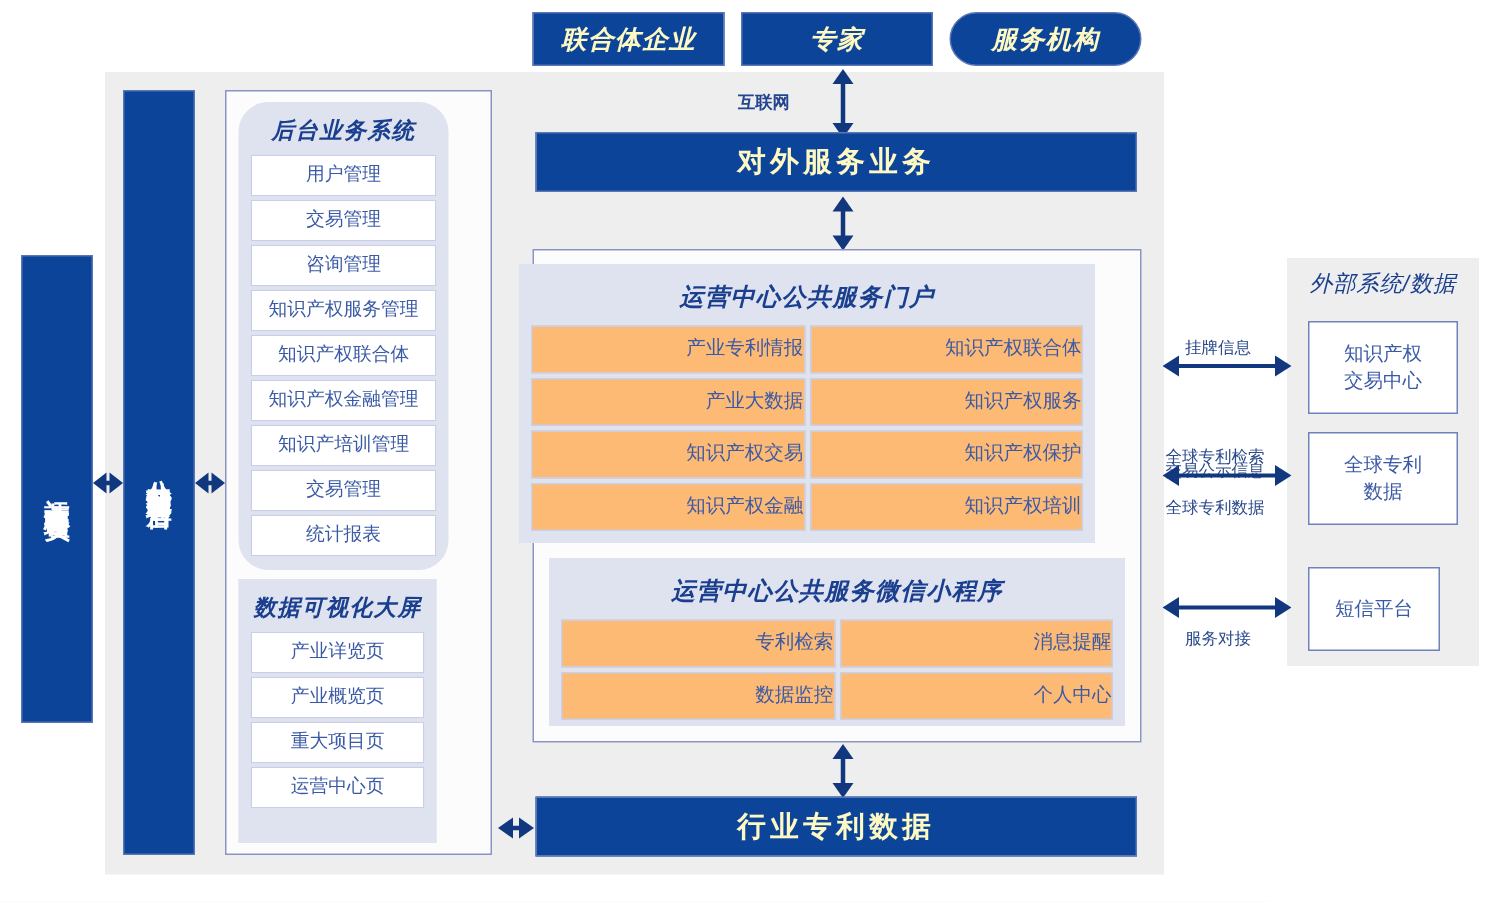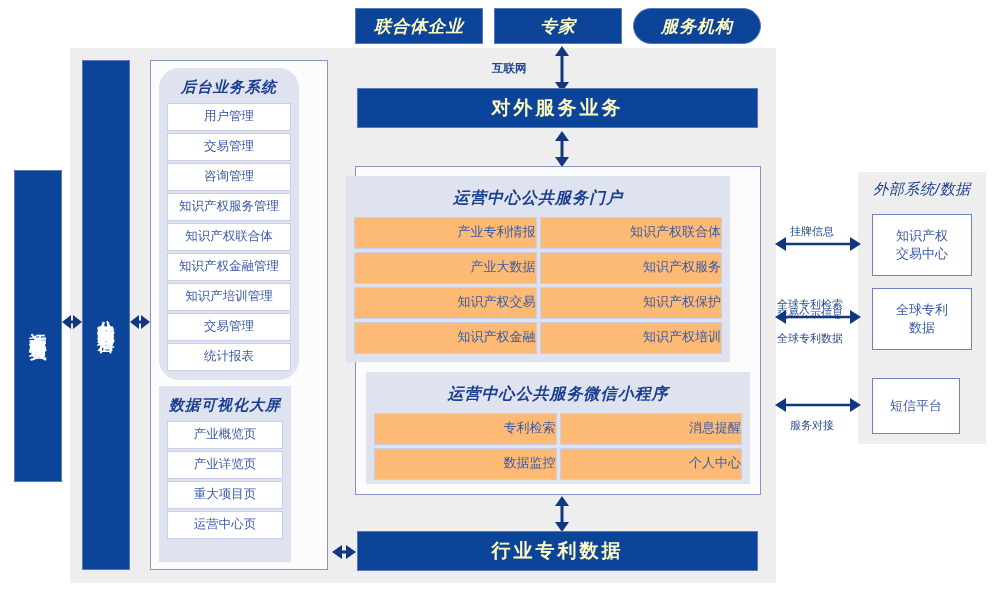--- a/index.html
+++ b/index.html
@@ -154,22 +154,22 @@
   <div class="cell">知识产权服务管理</div>
   <div class="cell">知识产权联合体</div>
   <div class="cell">知识产权金融管理</div>
   <div class="cell">知识产培训管理</div>
   <div class="cell">交易管理</div>
   <div class="cell">统计报表</div>
 </div>
 
 <div class="abs group" style="left:159px;top:386px;width:132px;height:176px;">
   <div class="group-title">数据可视化大屏</div>
+  <div class="cell">产业详览页</div>
   <div class="cell">产业概览页</div>
-  <div class="cell">产业详览页</div>
   <div class="cell">重大项目页</div>
   <div class="cell">运营中心页</div>
 </div>
 
 <div class="abs outer-panel" style="left:355px;top:166px;width:406px;height:329px;"></div>
 
 <div class="abs group" style="left:346px;top:176px;width:384px;height:186px;">
   <div class="portal-title">运营中心公共服务门户</div>
   <div class="grid2">
     <div class="gcell">产业专利情报</div>

